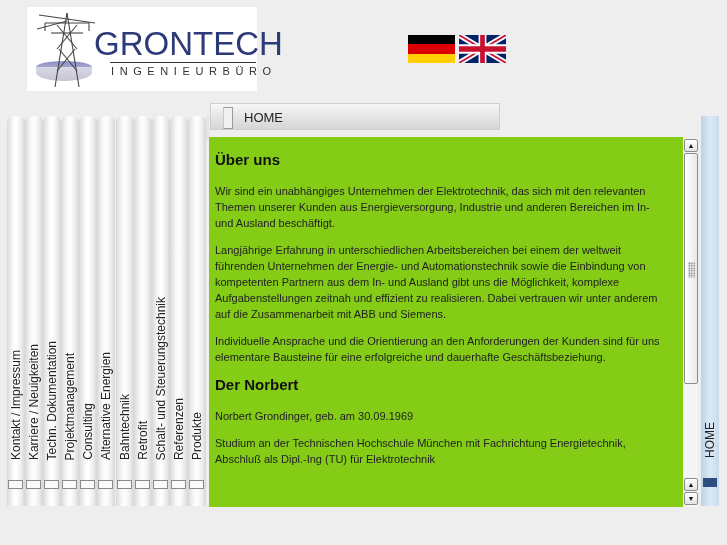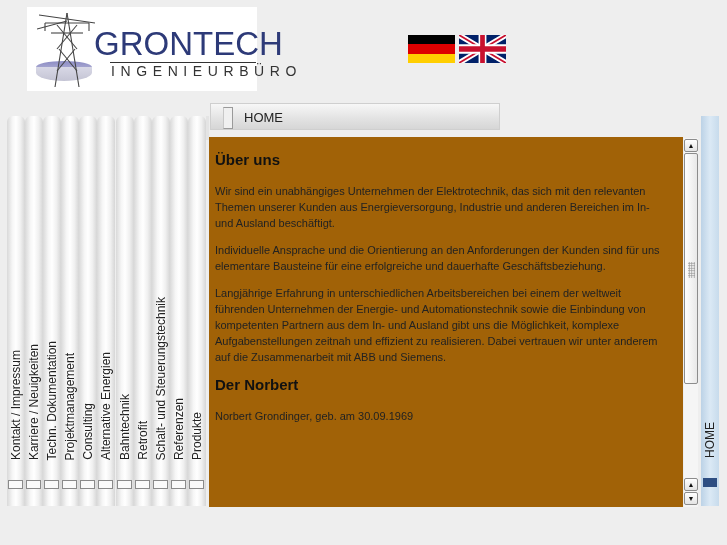--- a/index.html
+++ b/index.html
@@ -28,21 +28,21 @@
   .logo .brand {
     position:absolute; left:67px; top:20px;
     font-family:"Liberation Sans", sans-serif; font-size:33px; letter-spacing:0px;
     color:#2d3a78; font-weight:normal; line-height:33px;
   }
   .logo .rule {
     position:absolute; left:83px; top:55px; width:146px; height:1px; background:#333;
   }
   .logo .sub {
     position:absolute; left:84px; top:58px;
-    font-size:14px; letter-spacing:5.6px; color:#333; line-height:12px;
+    font-size:11px; letter-spacing:5.6px; color:#333; line-height:12px;
   }
   
   .flag { position:absolute; top:35px; width:47px; height:28px; cursor:pointer; }
   .flag-de { left:408px; }
   .flag-de .s1 { height:33.3%; background:#000; }
   .flag-de .s2 { height:33.3%; background:#dd0000; }
   .flag-de .s3 { height:33.4%; background:#ffce00; }
   .flag-uk { left:459px; background:#012169; overflow:hidden; }
 
   
@@ -74,21 +74,21 @@
     font-size:12px; color:#222; white-space:nowrap; line-height:14px;
   }
   .nav-tab .box {
     position:absolute; left:1px; bottom:17px; width:15px; height:9px;
     border:1px solid #8a8a8a; background:#fafafa; box-sizing:border-box;
   }
 
   
   .content {
     position:absolute; left:209px; top:137px; width:474px; height:370px;
-    background:#a16207; overflow:hidden;
+    background:#84cc16; overflow:hidden;
   }
   .content .inner { padding:14px 6px 0 6px; }
   .content h2 { font-size:15px; font-weight:bold; margin:0 0 14px 0; color:#111; line-height:18px; }
   .content p  { font-size:11px; line-height:16px; margin:0 11px 11px 0; color:#222; }
 
   
   .scroll { position:absolute; left:684px; top:138px; width:14px; height:369px; background:#f5f5f5; }
   .sb-btn {
     position:absolute; left:0; width:14px; height:13px; box-sizing:border-box;
     border:1px solid #8c8c8c; border-radius:2px; background:linear-gradient(#ffffff,#e4e4e4);
@@ -212,24 +212,25 @@
     <span class="lbl">Produkte</span>
     <span class="box"></span>
   </div>
 </div>
 <div class="tb-divider"></div>
 
 <div class="content">
   <div class="inner">
     <h2>Über uns</h2>
     <p>Wir sind ein unabhängiges Unternehmen der Elektrotechnik, das sich mit den relevanten Themen unserer Kunden aus Energieversorgung, Industrie und anderen Bereichen im In- und Ausland beschäftigt.</p>
+    <p>Langjährige Erfahrung in unterschiedlichen Arbeitsbereichen bei einem der weltweit führenden Unternehmen der Energie- und Automationstechnik sowie die Einbindung von kompetenten Partnern aus dem In- und Ausland gibt uns die Möglichkeit, komplexe Aufgabenstellungen zeitnah und effizient zu realisieren. Dabei vertrauen wir unter anderem auf die Zusammenarbeit mit ABB und Siemens.</p>
     <p>Individuelle Ansprache und die Orientierung an den Anforderungen der Kunden sind für uns elementare Bausteine für eine erfolgreiche und dauerhafte Geschäftsbeziehung.</p>
-    <p>Langjährige Erfahrung in unterschiedlichen Arbeitsbereichen bei einem der weltweit führenden Unternehmen der Energie- und Automationstechnik sowie die Einbindung von kompetenten Partnern aus dem In- und Ausland gibt uns die Möglichkeit, komplexe Aufgabenstellungen zeitnah und effizient zu realisieren. Dabei vertrauen wir unter anderem auf die Zusammenarbeit mit ABB und Siemens.</p>
     <h2>Der Norbert</h2>
     <p>Norbert Grondinger, geb. am 30.09.1969</p>
+    <p>Studium an der Technischen Hochschule München mit Fachrichtung Energietechnik, Abschluß als Dipl.-Ing (TU) für Elektrotechnik</p>
   </div>
 </div>
 
 <div class="scroll">
   <div class="sb-btn" style="top:1px">
     <span>▲</span>
   </div>
   <div class="sb-thumb">
     <div class="grip"></div>
   </div>

